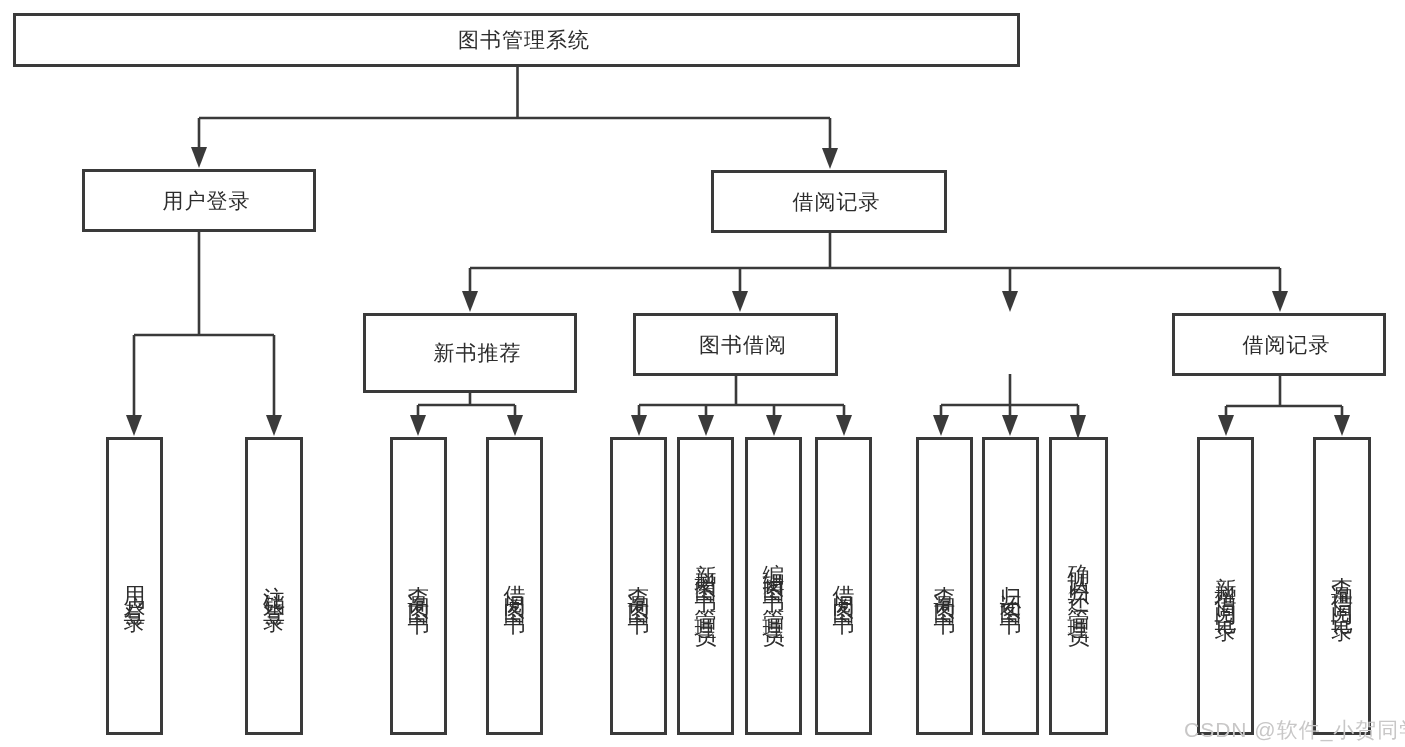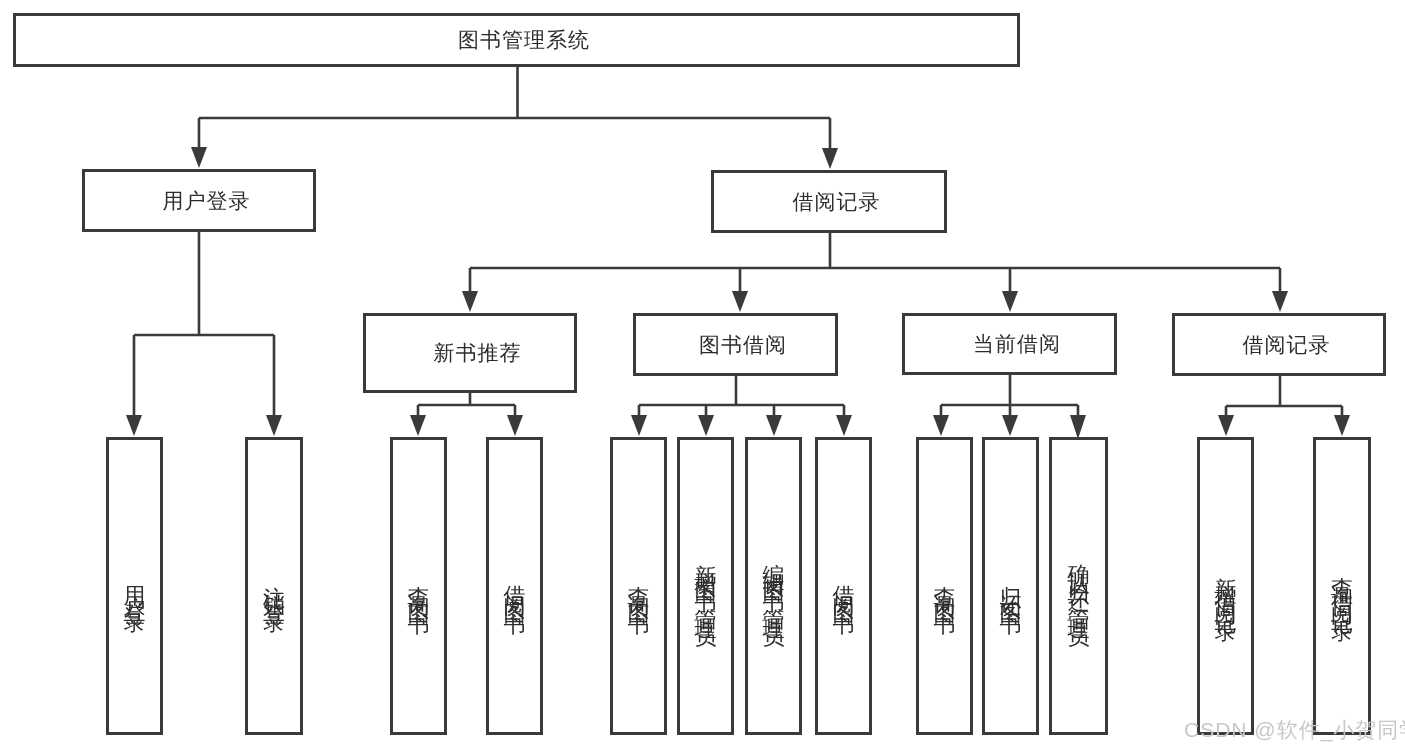--- a/index.html
+++ b/index.html
@@ -92,23 +92,20 @@
   <div class="node" style="left:711px;top:170px;width:236px;height:63px">
     <span>借阅记录</span>
   </div>
 
   <div class="node" style="left:363px;top:313px;width:214px;height:80px">
     <span>新书推荐</span>
   </div>
   <div class="node" style="left:633px;top:313px;width:205px;height:63px">
     <span>图书借阅</span>
   </div>
-  <div class="node" style="left:902px;top:313px;width:215px;height:62px">
-    <span>当前借阅</span>
-  </div>
   <div class="node" style="left:1172px;top:313px;width:214px;height:63px">
     <span>借阅记录</span>
   </div>
 
   <div class="leaf" style="left:106px">
     <span class="vtext">用户登录</span>
   </div>
   <div class="leaf" style="left:245px;width:58px">
     <span class="vtext">注销登录</span>
   </div>

